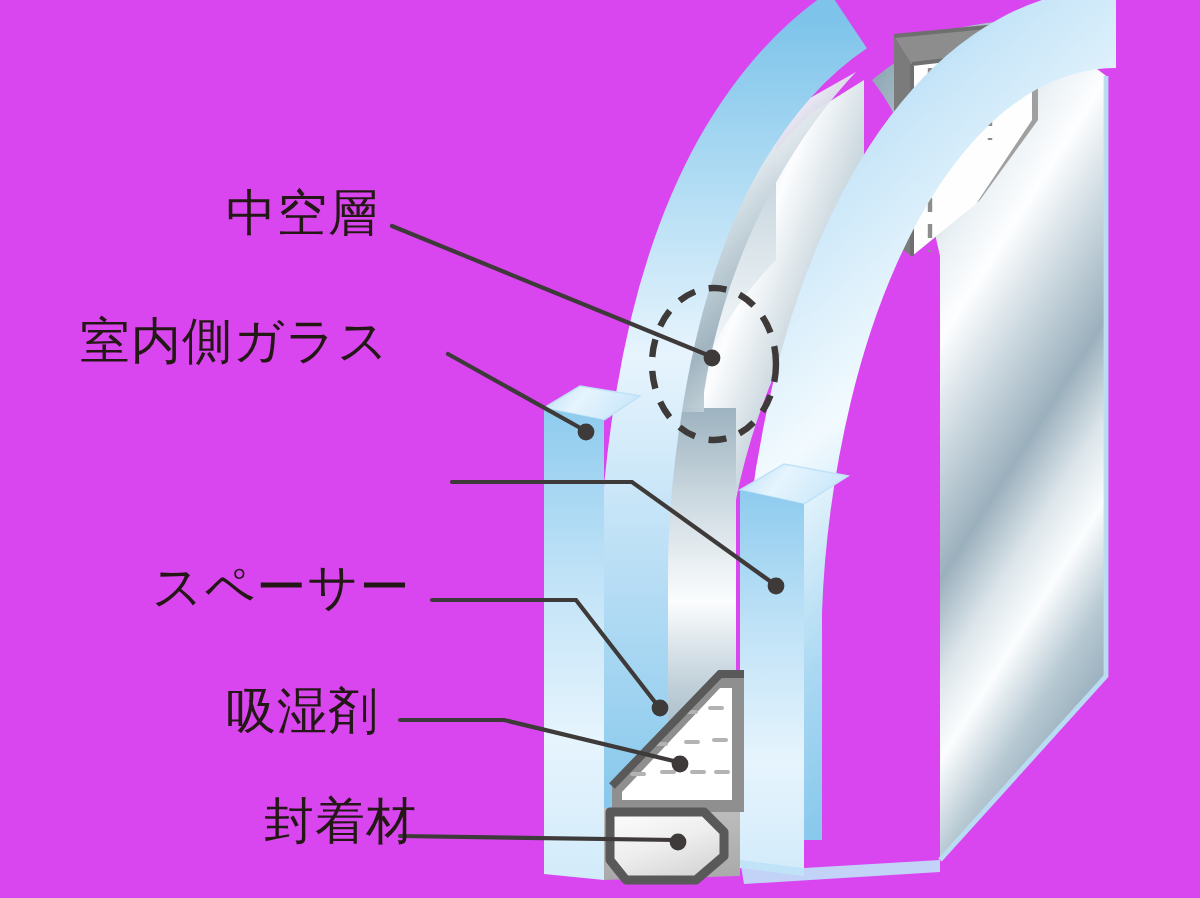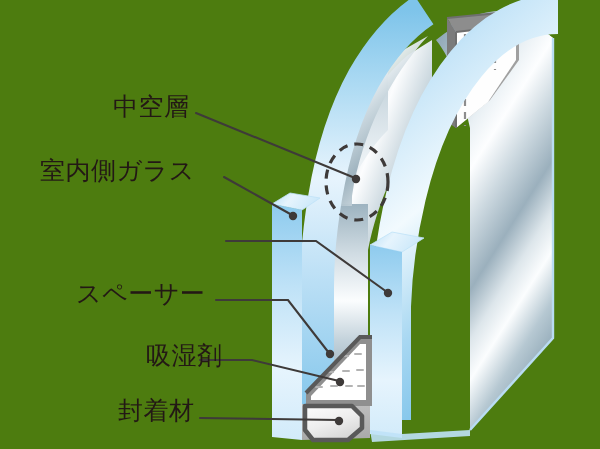--- a/index.html
+++ b/index.html
@@ -4,21 +4,21 @@
 <style>
   html, body {
     margin: 0;
     padding: 0;
     background: #ffffff;
   }
   #root {
     position: relative;
     width: 600px;
     height: 449px;
-    background: #4d7c0f;
+    background: #d946ef;
     font-family: "DejaVu Sans", "Liberation Sans", sans-serif;
     overflow: hidden;
   }
   #diagram-svg {
     position: absolute;
     left: 0;
     top: 0;
     width: 600px;
     height: 449px;
   }
@@ -28,22 +28,22 @@
     font-size: 25px;
     line-height: 1;
     color: #231815;
     white-space: nowrap;
     letter-spacing: 0.5px;
   }
   .lbl-chukusou   { left: 113px; top: 94px;  }
   .lbl-shitsugai  { left: 40px;  top: 158px; }
   .lbl-shitsunai  { left: 44px;  top: 221px; }
   .lbl-spacer     { left: 76px;  top: 281px; }
-  .lbl-kyushitsu  { left: 113px; top: 343px; margin-left: 33px; }
-  .lbl-fuchaku    { left: 118px; top: 398px; text-align: right; }
+  .lbl-kyushitsu  { left: 113px; top: 343px; }
+  .lbl-fuchaku    { left: 132px; top: 398px; text-align: right; }
 </style>
 </head>
 <body>
 
 <div id="root">
 
   <svg id="diagram-svg" viewBox="0 0 600 449">
     <defs>
 
       <linearGradient id="gEdgeBlue" x1="0" y1="0" x2="1" y2="0">

